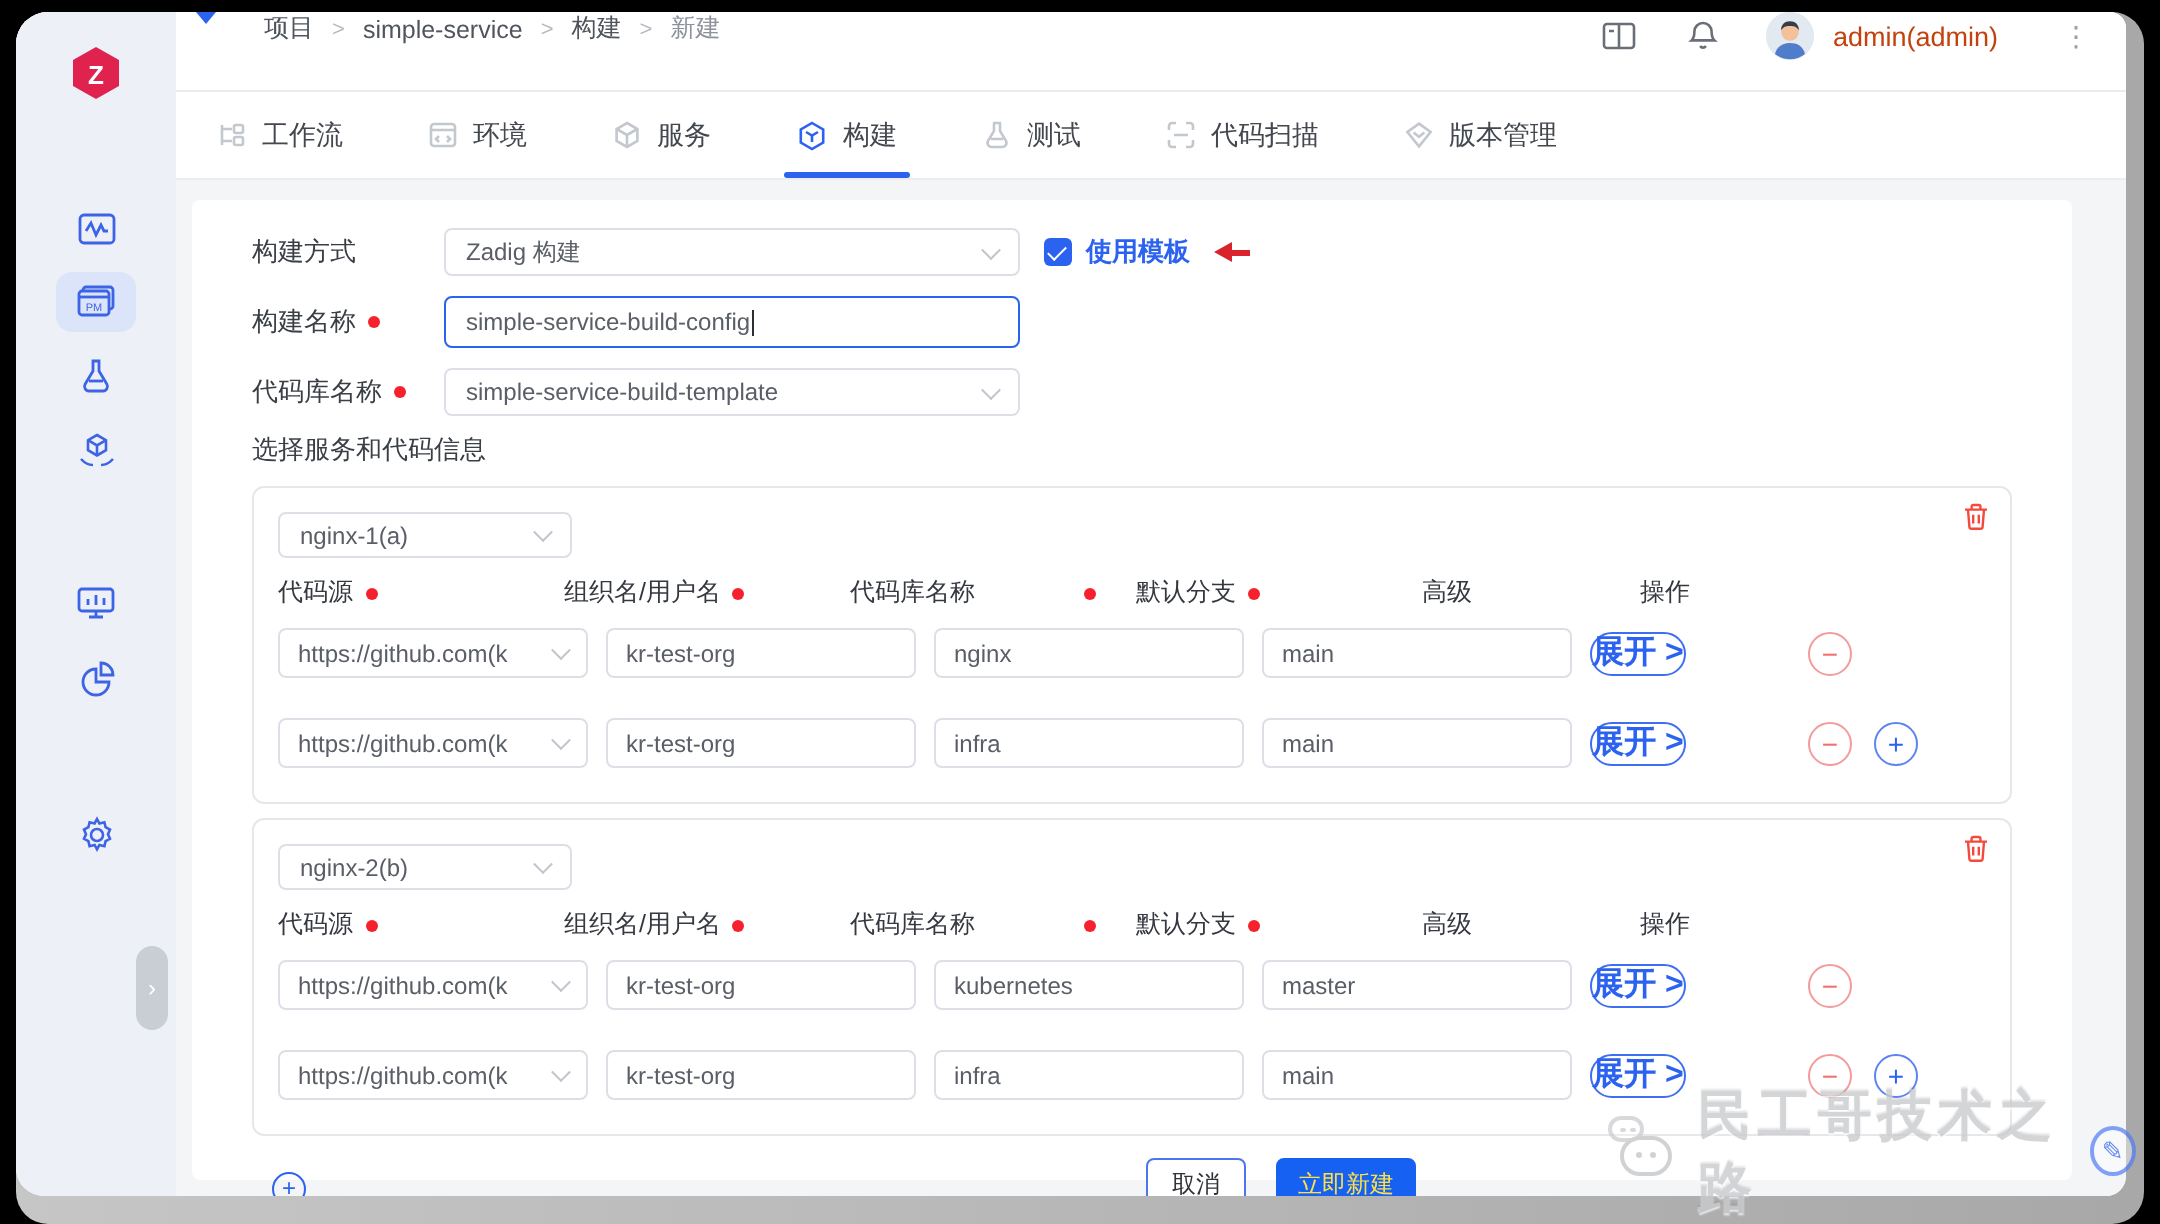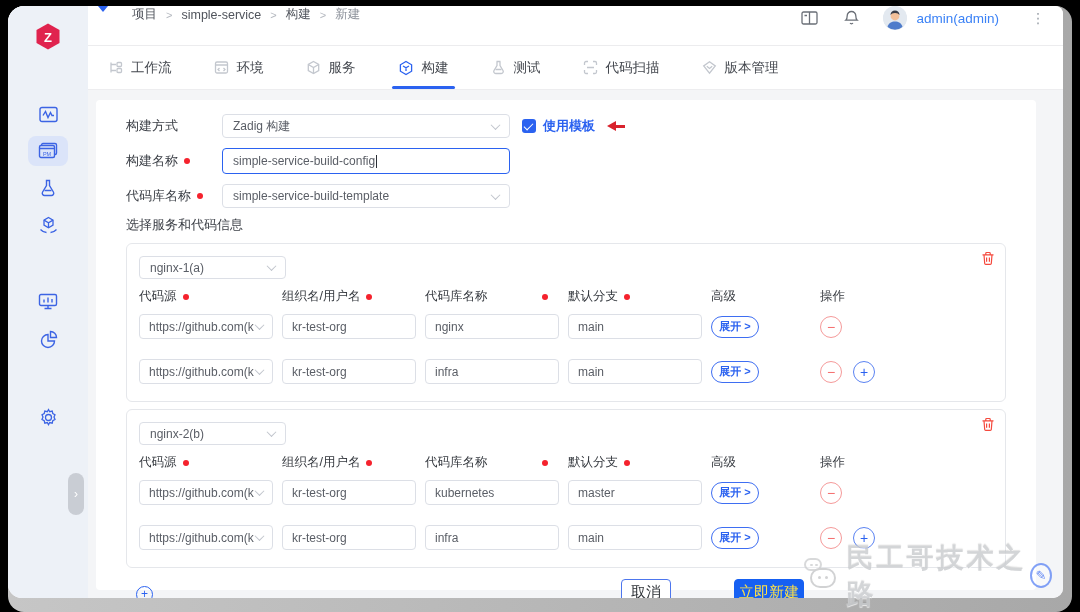--- a/index.html
+++ b/index.html
@@ -21,21 +21,21 @@
 
   
   .main { flex:1; display:flex; flex-direction:column; min-width:0; }
   .topbar { height:40px; background:#fff; border-bottom:1px solid #ececee; display:flex; align-items:flex-start; padding:0 18px 0 10px; flex:0 0 40px; }
   .crumb-caret { width:0; height:0; border-left:5px solid transparent; border-right:5px solid transparent; border-top:6px solid #2b62f0; margin-right:24px; }
   .crumbs { display:flex; align-items:center; font-size:12.5px; color:#50545c; }
   .crumbs .sep { color:#b4b8bf; margin:0 9px; font-size:11px; }
   .crumbs .last { color:#8d929b; }
   .top-right { margin-left:auto; display:flex; align-items:center; color:#5f646c; }
   .avatar { width:24px; height:24px; border-radius:50%; background:#e3e9f0; overflow:hidden; position:relative; }
-  .user-name { font-size:13.5px; color:#3b82f6; margin-left:9px; }
+  .user-name { font-size:13.5px; color:#c2410c; margin-left:9px; }
   .dots { font-size:14px; color:#9aa0a8; margin-left:32px; letter-spacing:0; }
 
   
   .tabbar { height:44px; background:#fff; border-bottom:1px solid #ededef; display:flex; align-items:center; padding-left:20px; flex:0 0 44px; }
   .tab { display:flex; align-items:center; gap:8px; font-size:13.5px; color:#43474e; margin-right:42px; height:100%; position:relative; cursor:pointer; }
   .tab .ticon { color:#c3c7ce; display:flex; }
   .tab.active .ticon { color:#2b62f0; }
   .tab.active::after { content:""; position:absolute; left:-6px; right:-6px; bottom:0; height:3px; background:#2b62f0; border-radius:2px; }
 
   
@@ -63,37 +63,37 @@
   .section-title { font-size:13px; color:#3a3e45; margin:4px 0 9px 0; }
 
   .card { border:1px solid #e5e7eb; border-radius:6px; padding:12px 12px 17px 12px; position:relative; margin-bottom:7px; }
   .svc-select { width:147px; height:23px; margin-bottom:9px; }
   .thead { display:flex; align-items:center; margin-bottom:9px; }
   .th { font-size:12.5px; color:#35393f; display:flex; align-items:center; }
   .col-a { width:143px; } .col-b { width:143px; } .col-c { width:143px;gap:48px; } .col-d { width:143px; }
   .col-e { width:109px; } .col-f { flex:1; }
   .trow { display:flex; align-items:center; margin-bottom:20px; }
   .trow:last-child { margin-bottom:0; }
-  .cell { width:134px; height:25px; border:1px solid #dcdfe6; border-radius:4px; display:flex; align-items:center; padding:0 9px; font-size:12px; color:#5a5e66; margin-right:9px; background:#fff; overflow:hidden; white-space:nowrap; }
+  .cell { width:155px; height:25px; border:1px solid #dcdfe6; border-radius:4px; display:flex; align-items:center; padding:0 9px; font-size:12px; color:#5a5e66; margin-right:9px; background:#fff; overflow:hidden; white-space:nowrap; }
   .cell.sel { justify-content:space-between; }
-  .expand-btn { width:48px; height:22px; border:1px solid #3e6ef2; border-radius:11px; color:#2b62f0; font-size:11px; font-weight:bold; display:flex; align-items:center; justify-content:center; background:#fff; cursor:pointer; }
+  .expand-btn { width:48px; height:22px; border:1px solid #3e6ef2; border-radius:11px; color:#2b62f0; font-size:16px; font-weight:bold; display:flex; align-items:center; justify-content:center; background:#fff; cursor:pointer; }
   .op-circle { width:22px; height:22px; border-radius:50%; display:flex; align-items:center; justify-content:center; font-size:14px; margin-right:11px; cursor:pointer; background:#fff; }
   .op-minus { border:1px solid #f59a9a; color:#f56c6c; }
   .op-plus { border:1px solid #5b83f2; color:#2b62f0; }
   .trash { position:absolute; right:10px; top:7px; color:#f5493d; cursor:pointer; }
 
   .panel-footer { display:flex; align-items:center; margin-top:9px; height:34px; position:relative; }
   .add-circle { width:17px; height:17px; border-radius:50%; border:1.3px solid #2b62f0; color:#2b62f0; font-size:12px; display:flex; align-items:center; justify-content:center; margin-left:10px; cursor:pointer; }
   .btn-group { position:absolute; left:447px; top:2px; display:flex; gap:15px; }
-  .btn { height:27px; border-radius:4px; font-size:15px; display:flex; align-items:center; justify-content:center; cursor:pointer;margin-left:48px; }
+  .btn { height:27px; border-radius:4px; font-size:12px; display:flex; align-items:center; justify-content:center; cursor:pointer; }
   .btn-cancel { width:50px; background:#fff; border:1px solid #4d76ee; color:#2f3338; }
   .btn-submit { width:70px; background:#1660f2; border:1px solid #1660f2; color:#fde047; }
 
   
-  .watermark { position:absolute; right:20px; bottom:10px; display:flex; align-items:center; pointer-events:none; opacity:.8; }
+  .watermark { position:absolute; right:4px; bottom:10px; display:flex; align-items:center; pointer-events:none; opacity:.8; }
   .wm-logo { position:relative; width:40px; height:36px; margin-right:8px; }
   .wm-b1 { position:absolute; left:6px; top:10px; width:26px; height:20px; border:2.5px solid #c6c7c9; border-radius:10px; background:rgba(255,255,255,.4); }
   .wm-b1 i { position:absolute; top:6px; width:3px; height:3px; background:#c6c7c9; border-radius:50%; }
   .wm-b1 i:first-child { left:6px; } .wm-b1 i:last-child { left:13px; }
   .wm-b2 { position:absolute; left:0px; top:0px; width:18px; height:13px; border:2px solid #cfd0d2; border-radius:7px; background:rgba(255,255,255,.4); }
   .wm-b2 i { position:absolute; top:4px; width:2.5px; height:2.5px; background:#cfd0d2; border-radius:50%; }
   .wm-b2 i:first-child { left:4px; } .wm-b2 i:last-child { left:9px; }
   .wm-text { font-size:27px; letter-spacing:3px; color:#c9cbce; text-shadow:0 1px 1px rgba(255,255,255,.95), 0 -1px 1px rgba(110,110,110,.25); font-weight:600; }
   .wm-pen { width:25px; height:25px; border:2px solid rgba(62,110,242,.8); border-radius:50%; color:#3e6ef2; font-size:13px; display:flex; align-items:center; justify-content:center; margin-left:2px; background:rgba(255,255,255,.5); }
 

